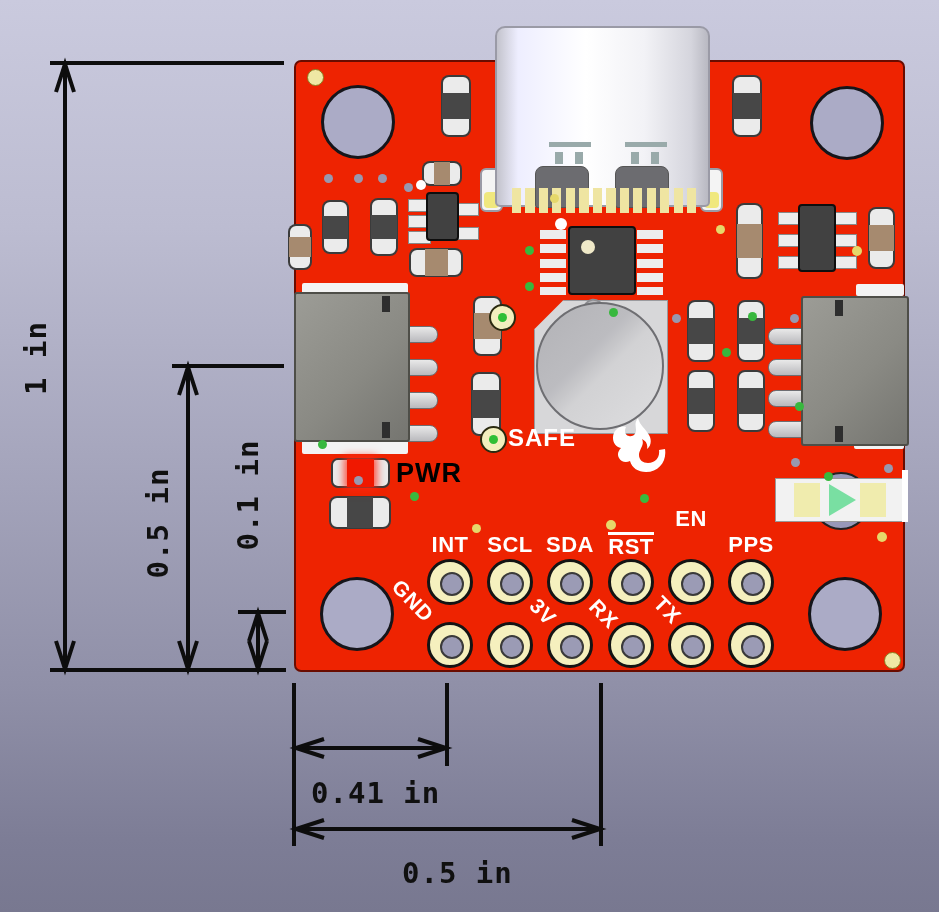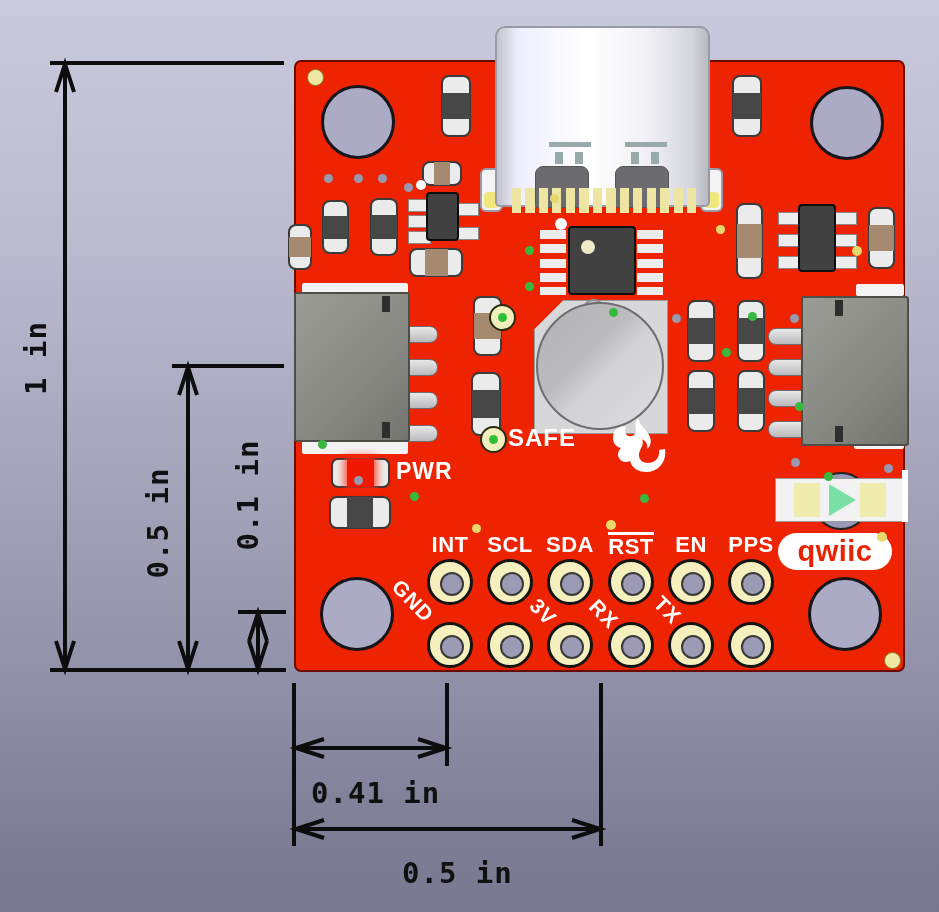--- a/index.html
+++ b/index.html
@@ -85,21 +85,21 @@
   .pin-label{position:absolute;color:#fff;font-weight:bold;font-size:22px;width:80px;
     text-align:center;letter-spacing:.5px;}
   .pin-label .t{display:inline-block;line-height:1.05;}
   .pin-label.ovl .t{border-top:3px solid #fff;padding-top:0px;}
   .diag-label{position:absolute;color:#fff;font-weight:bold;font-size:21px;
     transform:rotate(46deg);transform-origin:center;letter-spacing:1px;}
   
   #sf-word{position:absolute;left:196px;top:403px;width:215px;text-align:center;color:#fff;
     font-weight:bold;font-size:47px;letter-spacing:-2px;font-family:"Liberation Sans",sans-serif;}
   #safe-label{position:absolute;left:212px;top:362px;color:#fff;font-weight:bold;font-size:24px;letter-spacing:1px;}
-  #pwr-label{position:absolute;left:100px;top:396px;color:#ffffff;font-weight:bold;font-size:23px;letter-spacing:1px;}
+  #pwr-label{position:absolute;left:100px;top:396px;color:#000000;font-weight:bold;font-size:27px;letter-spacing:1px;}
   #qwiic-logo{position:absolute;left:482px;top:471px;width:114px;height:37px;background:#fff;
     border-radius:19px;display:flex;align-items:center;justify-content:center;
     color:#e82301;font-weight:bold;font-size:29px;letter-spacing:.5px;font-family:"Liberation Sans",sans-serif;}
   
   #safe-led{position:absolute;left:184px;top:364px;width:27px;height:27px;border-radius:50%;
     background:#f2efbe;border:2px solid #2a2a10;box-sizing:border-box;}
   #safe-led::after{content:"";position:absolute;left:7px;top:7px;width:9px;height:9px;border-radius:50%;background:#2fbf35;}
   #pwr-led{position:absolute;left:35px;top:396px;width:59px;height:30px;background:#ebebeb;
     border:2px solid rgba(15,15,15,.8);border-radius:7px;box-sizing:border-box;}
   #pwr-led::after{content:"";position:absolute;top:-1px;bottom:-1px;left:25%;right:25%;
@@ -257,29 +257,26 @@
     <path fill="#ffffff" d="M34 0c2 8 8 11 11 17 3 5 2 11-2 14 1-5-1-8-5-10 3 6-3 10-3 16 0 5 4 8 9 8 8 0 12-6 11-13l6-1c2 12-6 23-19 23-8 0-14-4-16-11-4 2-9 1-11-3-2-3-1-7 2-10-5-1-8-5-8-10C9 12 16 7 22 9c-2 4-1 8 3 9 4 1 7-2 7-6 0-4-2-7 2-12z"></path>
   </svg>
 
   <div id="status-led-circle"></div>
   <div id="status-led">
     <span class="led-pad" style="left:18px;"></span>
     <span class="led-pad" style="left:84px;"></span>
     <span id="led-tri"></span>
   </div>
   <div id="edge-tick"></div>
-  <div id="qwiic-logo">
-    <span>qwiic</span>
-  </div>
 
   <div class="pin-label" style="left:114px;top:470px;"><span class="t">INT</span></div>
   <div class="pin-label" style="left:174px;top:470px;"><span class="t">SCL</span></div>
   <div class="pin-label" style="left:234px;top:470px;"><span class="t">SDA</span></div>
   <div class="pin-label ovl" style="left:295px;top:470px;"><span class="t">RST</span></div>
-  <div class="pin-label" style="left:355px;top:470px;"><span class="t">EN</span></div>
+  <div class="pin-label" style="left:355px;top:444px;"><span class="t">EN</span></div>
   <div class="pin-label" style="left:415px;top:470px;"><span class="t">PPS</span></div>
 
   <div class="hole" style="left:131px;top:497px;"></div>
   <div class="hole" style="left:191px;top:497px;"></div>
   <div class="hole" style="left:251px;top:497px;"></div>
   <div class="hole" style="left:312px;top:497px;"></div>
   <div class="hole" style="left:372px;top:497px;"></div>
   <div class="hole" style="left:432px;top:497px;"></div>
 
   <div class="hole" style="left:131px;top:560px;"></div>

